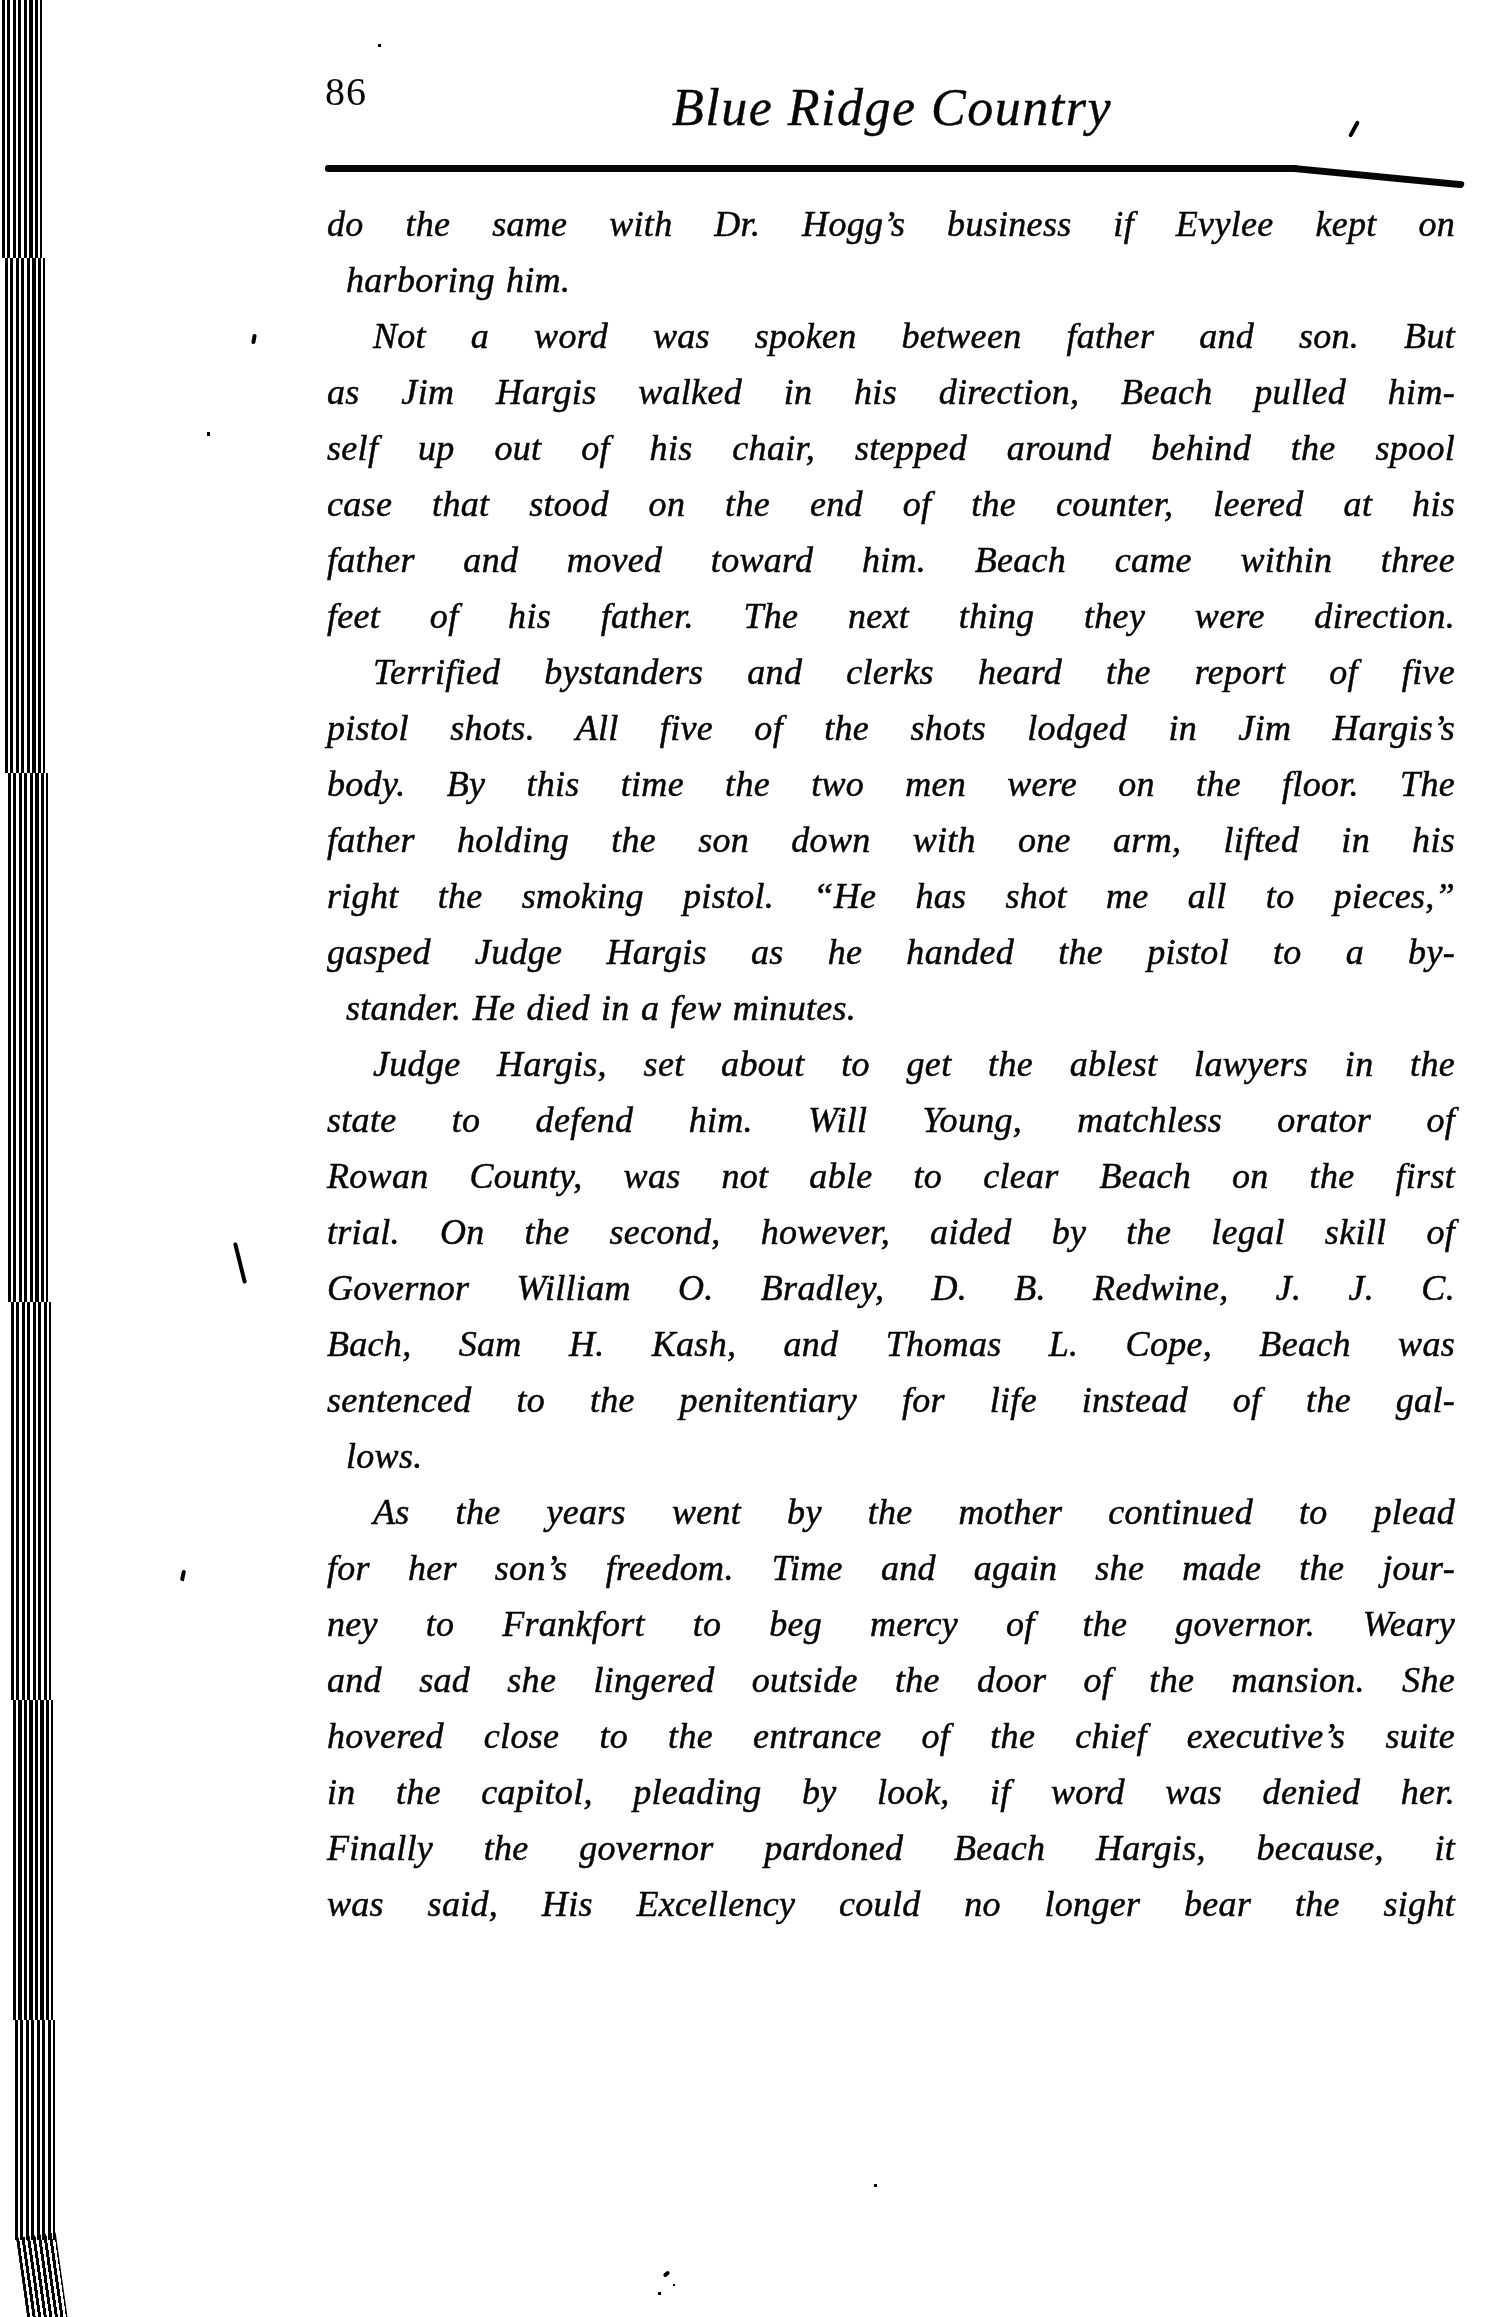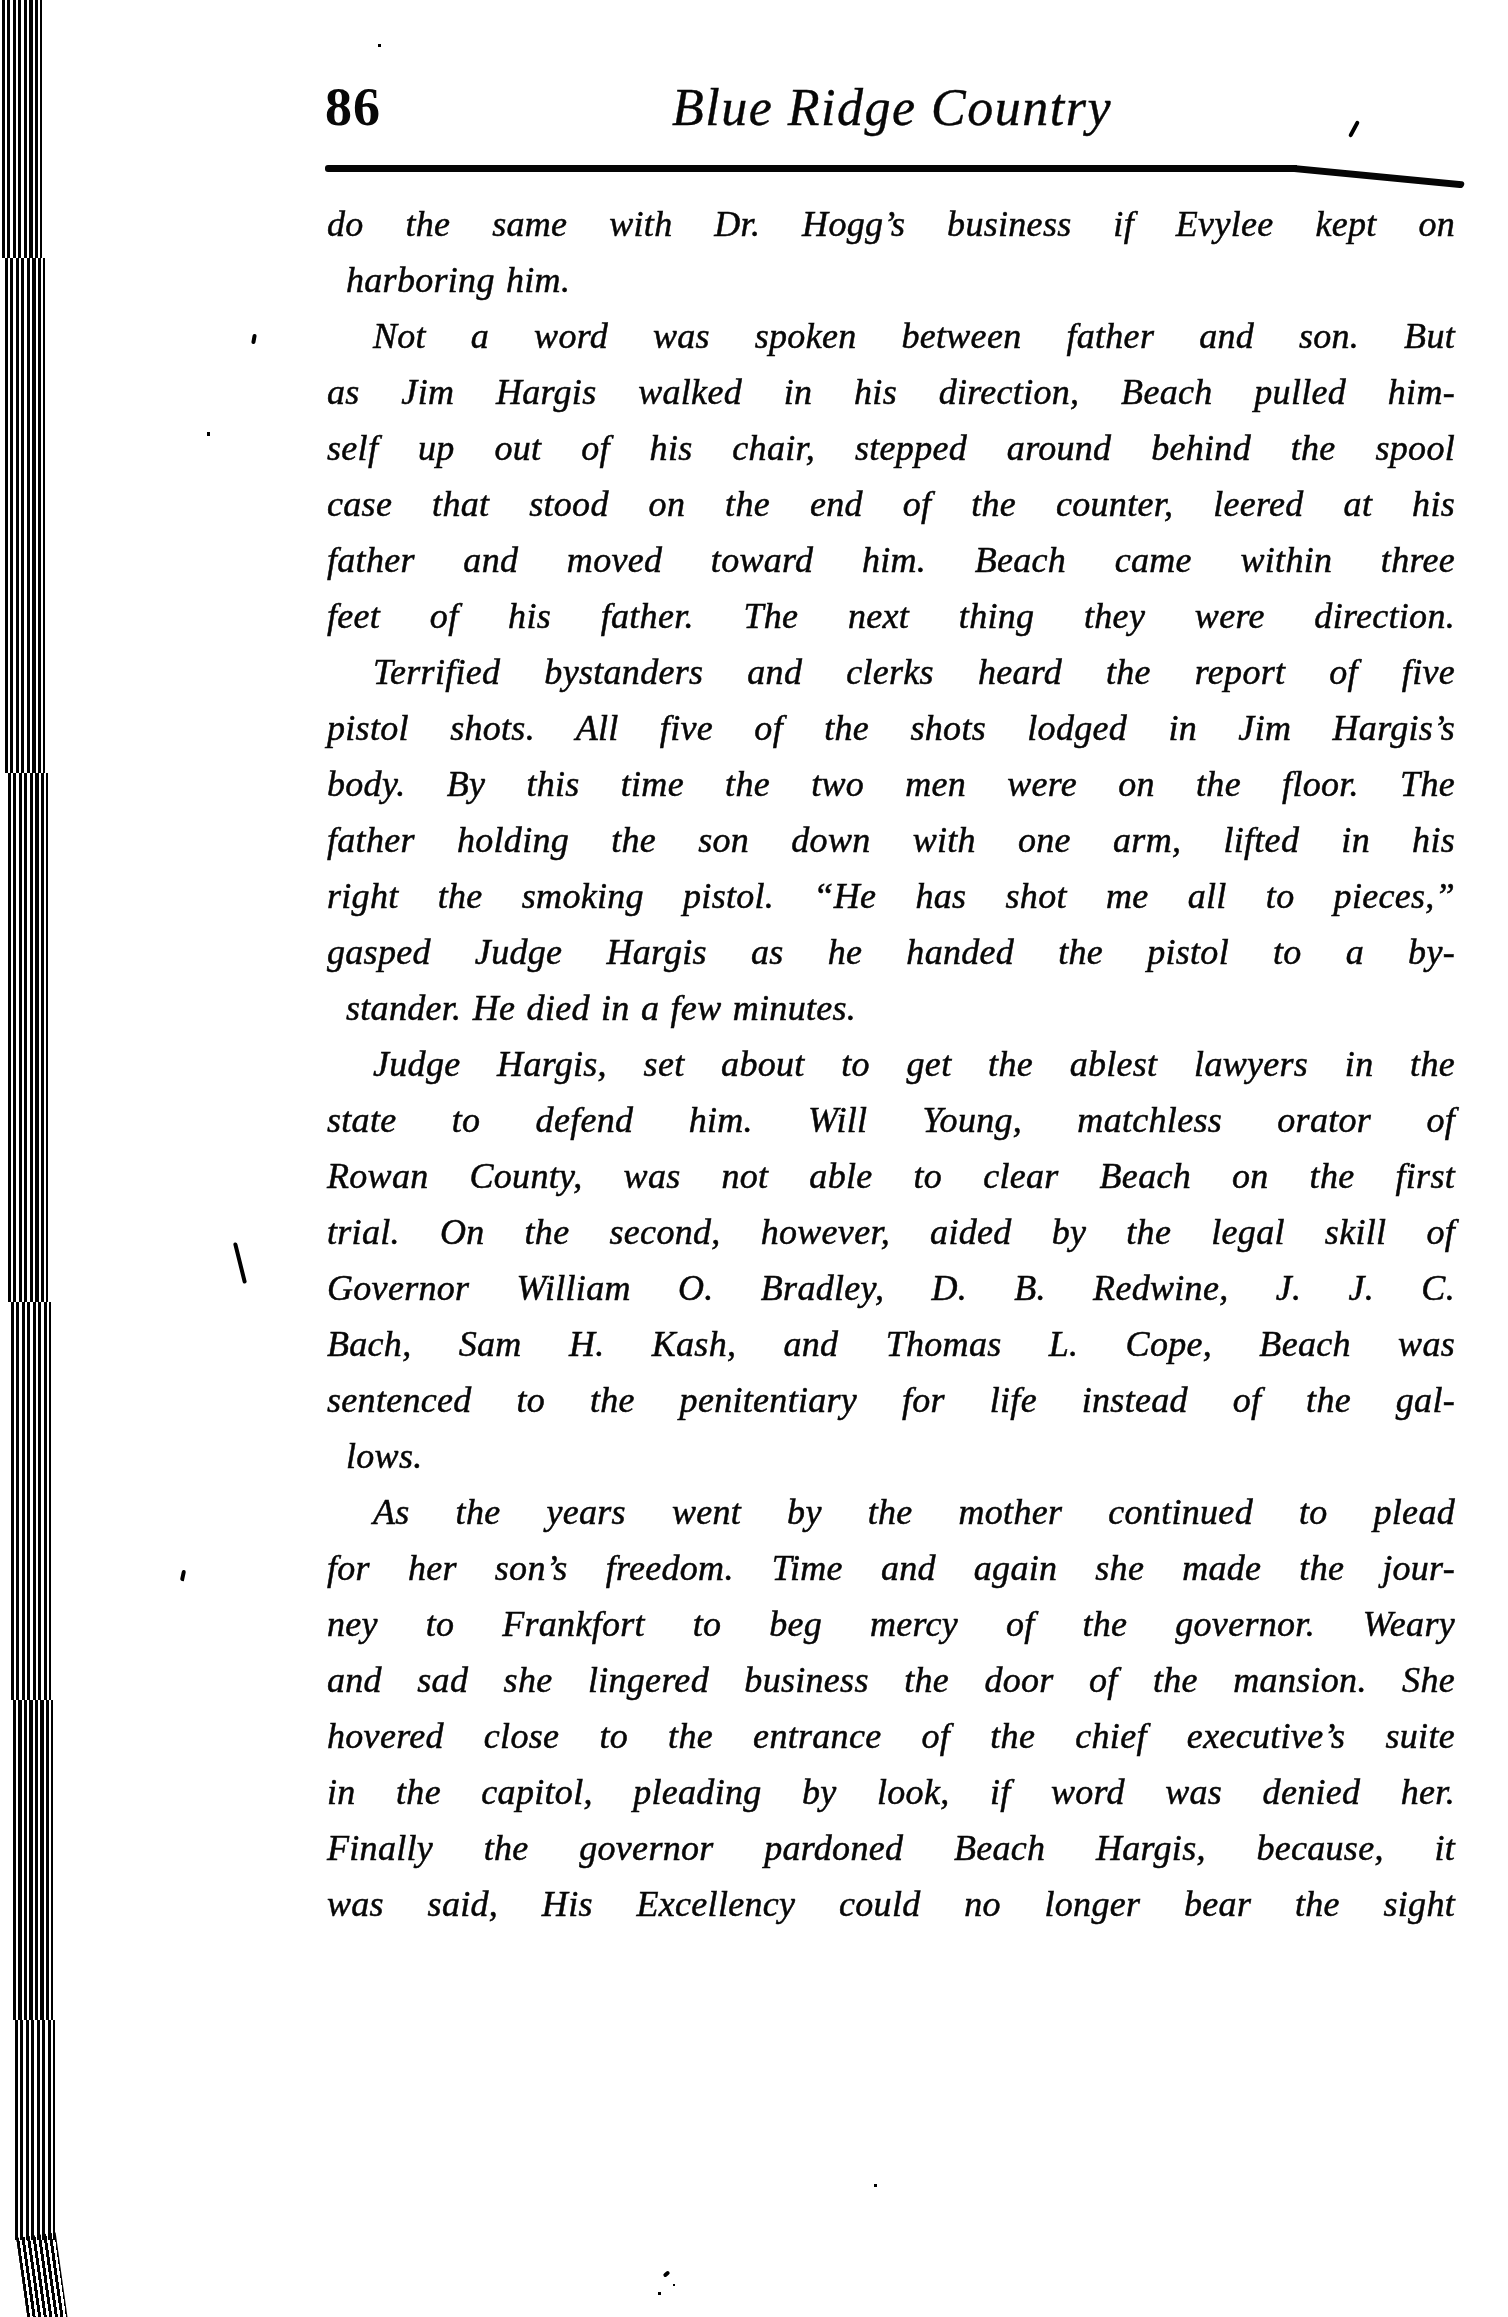--- a/index.html
+++ b/index.html
@@ -19,22 +19,22 @@
   }
   .seg1{top:0;height:258px;left:2px;}
   .seg2{top:258px;height:515px;left:5px;}
   .seg3{top:773px;height:529px;left:8px;}
   .seg4{top:1302px;height:398px;left:11px;}
   .seg5{top:1700px;height:320px;left:13px;}
   .seg6{top:2020px;height:220px;left:15px;}
   .seg7{top:2238px;height:90px;left:16px;transform:rotate(-8deg);transform-origin:top left;}
   
   .pagenum{
-    position:absolute;left:325px;top:80px;
-    font-size:54px;line-height:1;letter-spacing:1px;font-weight:bold;
+    position:absolute;left:325px;top:72px;
+    font-size:40px;line-height:1;letter-spacing:1px;
   }
   .runtitle{
     position:absolute;left:672px;top:82px;
     font-size:52px;line-height:1;font-style:italic;letter-spacing:1.5px;
     -webkit-text-stroke:0.4px #070707;
   }
   .rule{
     position:absolute;left:325px;top:165px;width:972px;height:7px;
     background:#050505;border-radius:3px 0 0 3px;
   }
@@ -128,21 +128,21 @@
       <div class="line">Governor William O. Bradley, D. B. Redwine, J. J. C.</div>
       <div class="line">Bach, Sam H. Kash, and Thomas L. Cope, Beach was</div>
       <div class="line">sentenced to the penitentiary for life instead of the gal-</div>
       <div class="line last">lows.</div>
     </div>
 
     <div class="para ind">
       <div class="line">As the years went by the mother continued to plead</div>
       <div class="line">for her son’s freedom. Time and again she made the jour-</div>
       <div class="line">ney to Frankfort to beg mercy of the governor. Weary</div>
-      <div class="line">and sad she lingered business the door of the mansion. She</div>
+      <div class="line">and sad she lingered outside the door of the mansion. She</div>
       <div class="line">hovered close to the entrance of the chief executive’s suite</div>
       <div class="line">in the capitol, pleading by look, if word was denied her.</div>
       <div class="line">Finally the governor pardoned Beach Hargis, because, it</div>
       <div class="line">was said, His Excellency could no longer bear the sight</div>
     </div>
 
   </div>
 
   <div class="mark m-tick"></div>
   <div class="mark m-apos"></div>

